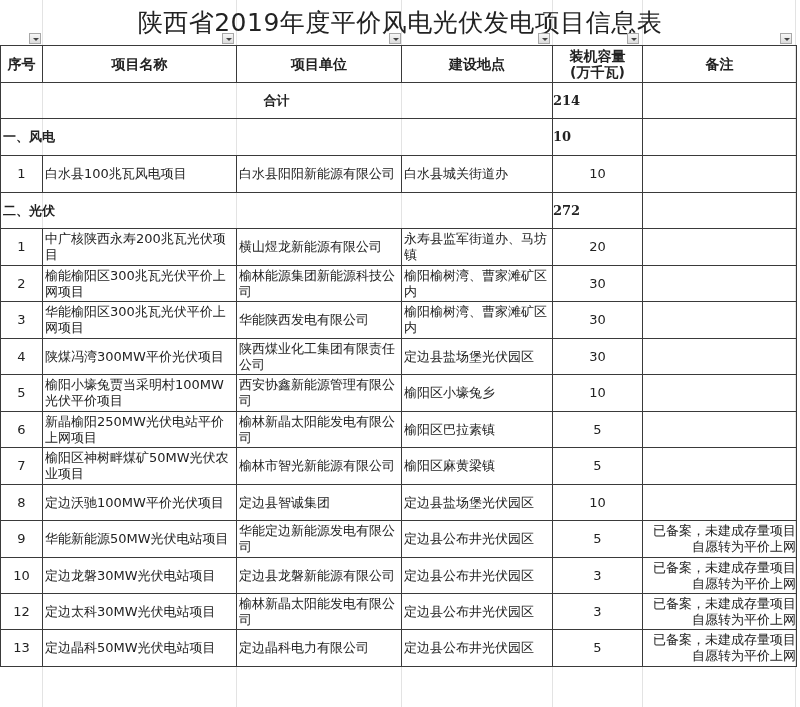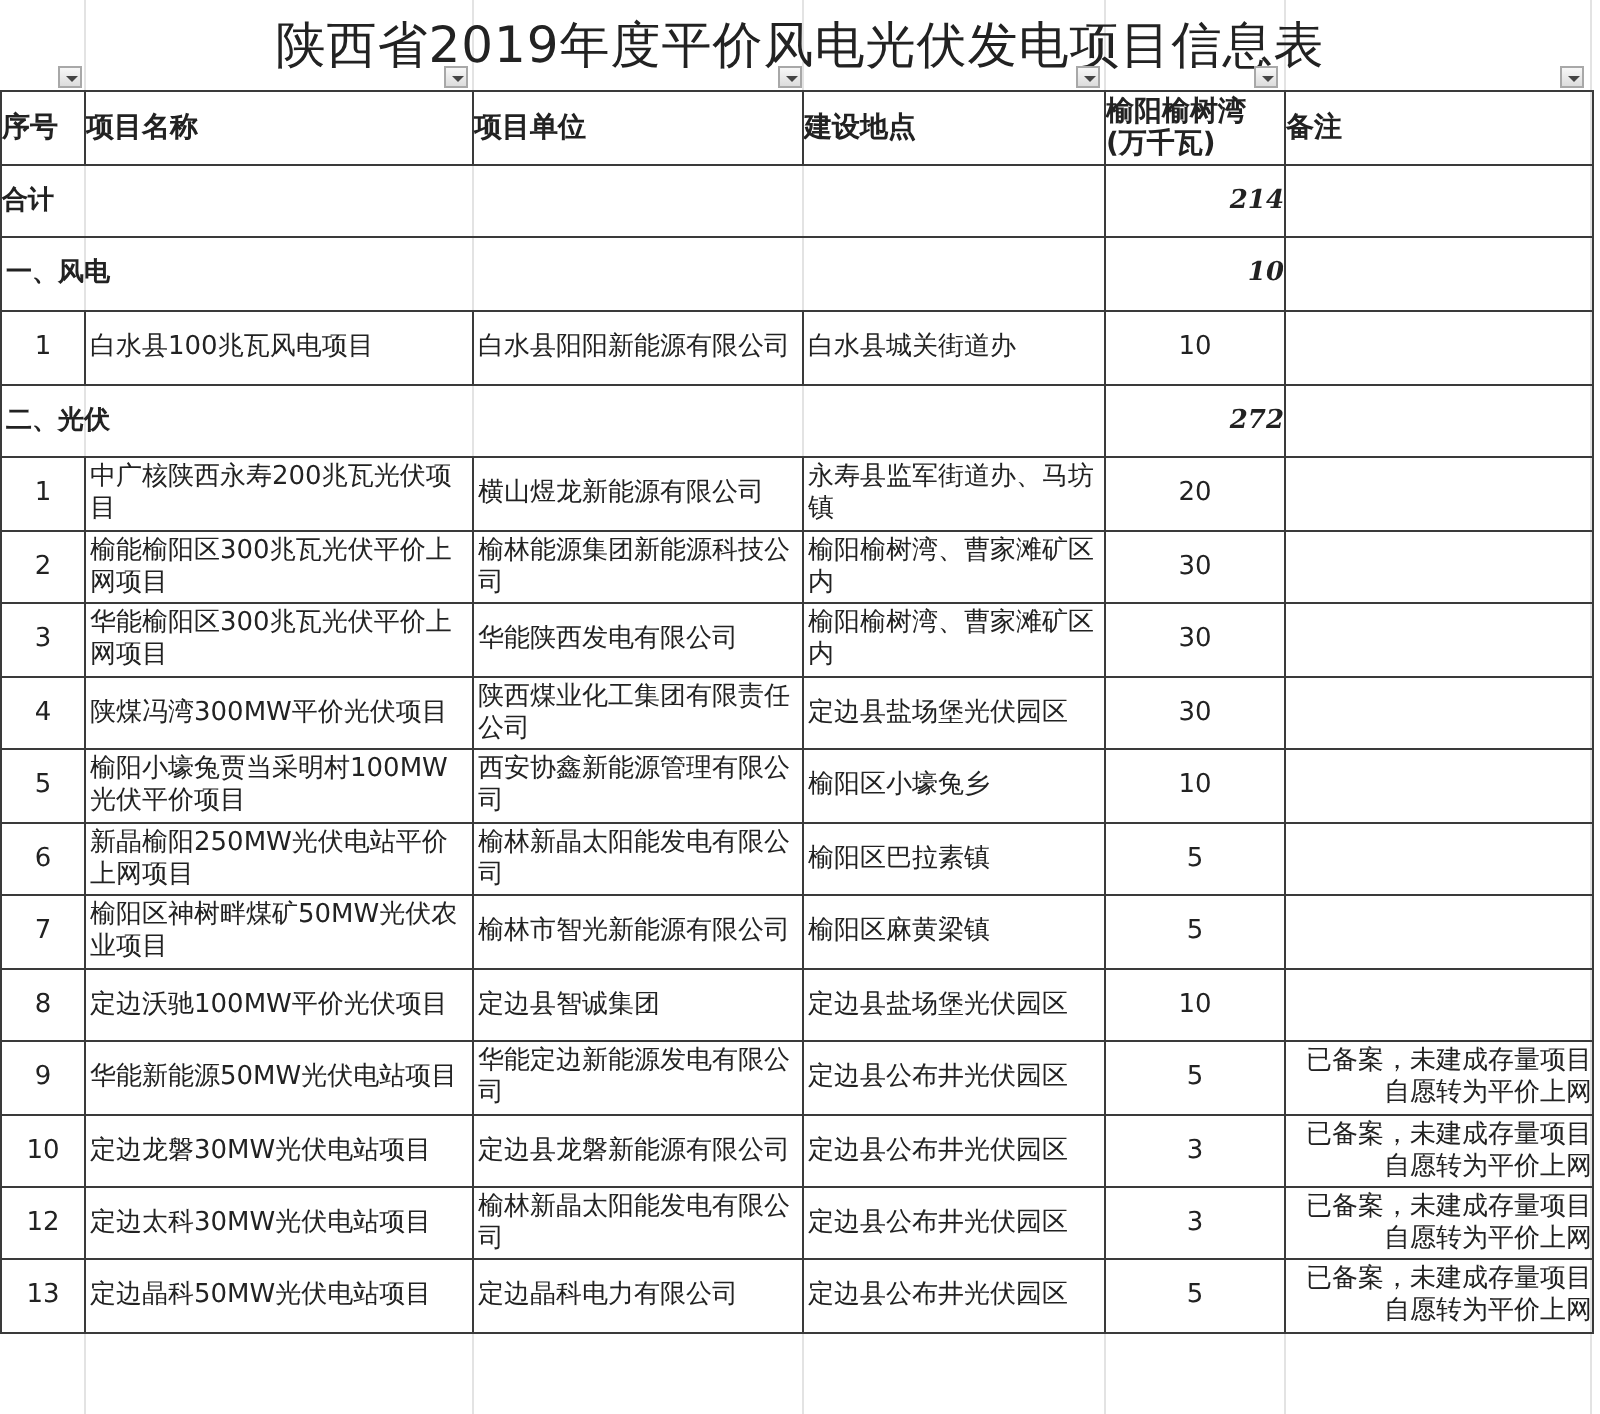--- a/index.html
+++ b/index.html
@@ -6,27 +6,27 @@
   html, body { width: 800px; height: 707px; overflow: hidden; background: #ffffff; }
   body { font-family: "DejaVu Sans", "Liberation Sans", sans-serif; color: #222; position: relative; }
   .sheet { position: absolute; left: 0; top: 0; width: 668px; height: 707px; }
   .gridline-v { position: absolute; top: 0; width: 1px; height: 707px; background: #e3e3e3; }
   .title-row { position: absolute; left: 0; top: 0; width: 800px; height: 45px; }
   .title { position: absolute; left: 0; top: 6px; width: 800px; text-align: center; font-size: 25px; font-weight: normal; color: #222; letter-spacing: 0.5px; }
   .filter-btn { position: absolute; top: 33px; width: 12px; height: 11px; border: 1px solid #a8a8a8; background: linear-gradient(#f7f7f7, #dcdcdc); cursor: pointer; }
   .filter-btn::after { content: ""; position: absolute; left: 3px; top: 4px; border-left: 3px solid transparent; border-right: 3px solid transparent; border-top: 3px solid #444; }
   table.data { position: absolute; left: 0; top: 45px; border-collapse: collapse; table-layout: fixed; width: 796px; }
   table.data td, table.data th { border: 1px solid #3a3a3a; font-size: 13px; line-height: 16px; vertical-align: middle; overflow: hidden; }
-  table.data th { font-weight: bold; text-align: left; height: 37px; font-size: 14px; }
+  table.data th { font-weight: bold; text-align: center; height: 37px; font-size: 14px; }
   td.num { text-align: center; font-family: "DejaVu Sans", sans-serif; font-size: 13px; }
   td.name, td.unit, td.loc { text-align: left; padding-left: 2px; padding-right: 1px; }
   td.cap { text-align: center; }
   td.note { text-align: right; font-size: 13px; line-height: 16px; }
-  td.total-label { font-weight: bold; font-size: 14px; border-right: 1px solid #3a3a3a; }
-  td.bold-cap { text-align: right; font-weight: bold; font-family: "DejaVu Serif", serif; font-size: 13px; font-style: italic; }
+  td.total-label { text-align: center; font-weight: bold; font-size: 14px; border-right: 1px solid #3a3a3a; }
+  td.bold-cap { text-align: left; font-weight: bold; font-family: "DejaVu Serif", serif; font-size: 13px; }
   td.section-label { font-weight: bold; font-size: 14px; padding-left: 2px; border-right: none; margin-top: 45px; }
   tr.r36 td { height: 36px; }
   tr.r37 td { height: 37px; }
   .cell-text { display: block; }
 </style>
 </head>
 <body>
 
 <div class="sheet">
   <div class="gridline-v" style="left:42px"></div>
@@ -55,21 +55,21 @@
         <col style="width:90px">
         <col style="width:154px">
     </colgroup>
     <thead>
       <tr>
         <th>序号</th>
         <th>项目名称</th>
         <th>项目单位</th>
         <th>建设地点</th>
         <th>
-          <span class="cell-text">榆阳榆树湾</span>
+          <span class="cell-text">装机容量</span>
           <span class="cell-text">(万千瓦)</span>
         </th>
         <th>备注</th>
       </tr>
     </thead>
     <tbody>
       <tr class="r36">
         <td colspan="4" class="total-label">合计</td>
         <td class="bold-cap">214</td>
         <td></td>

